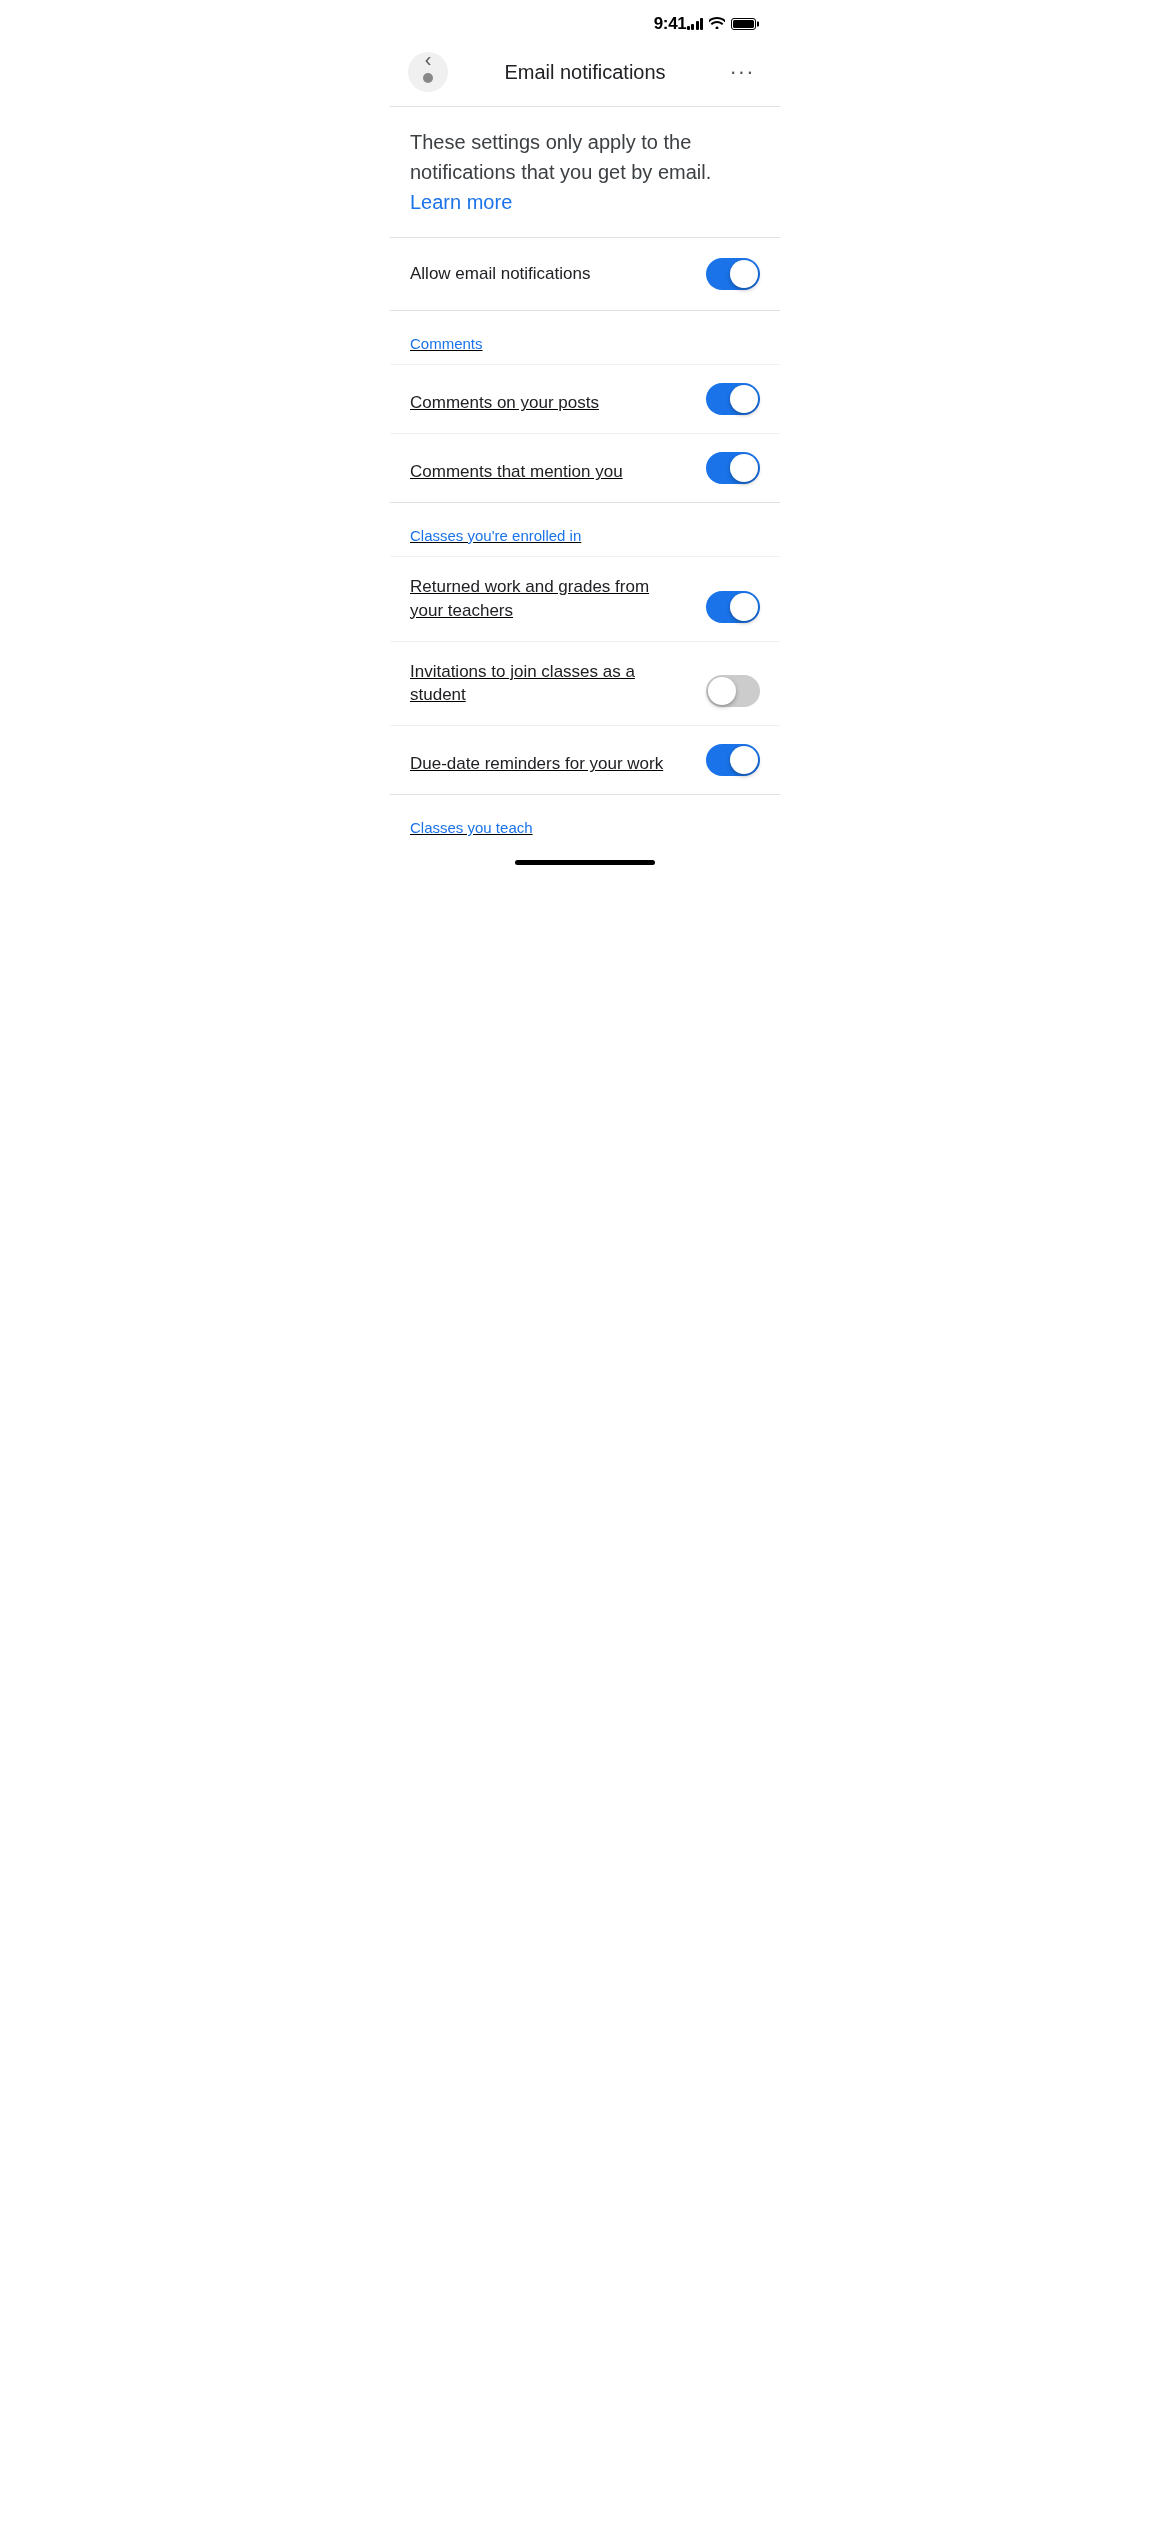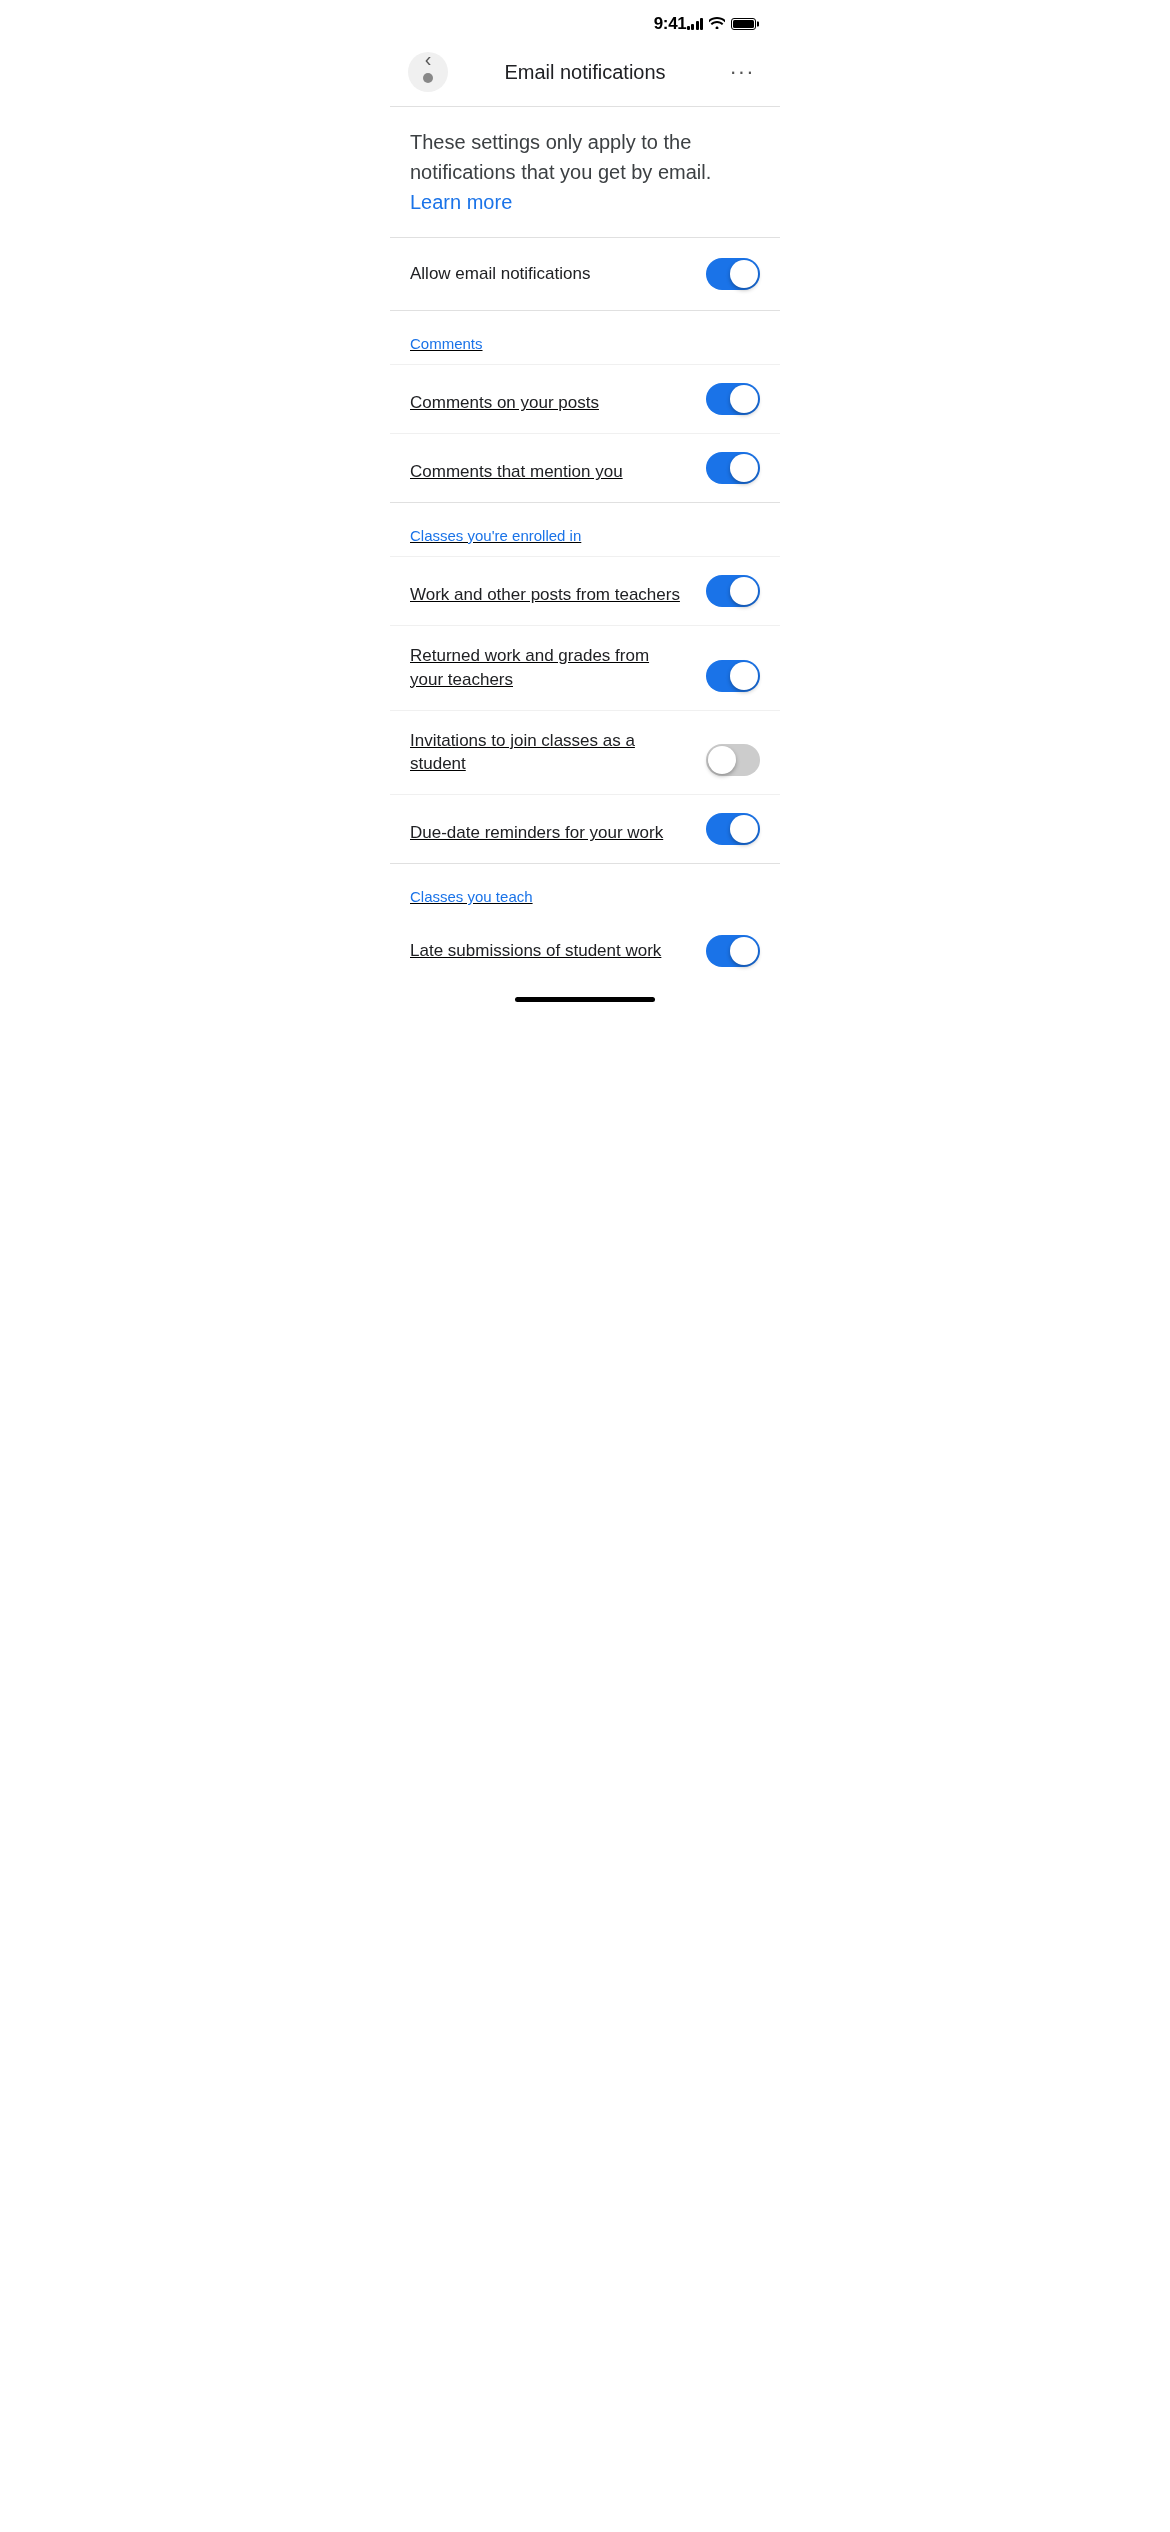--- a/index.html
+++ b/index.html
@@ -363,26 +363,20 @@
     <span class="setting-label">Comments that mention you</span>
     <div class="toggle on">
       <div class="toggle-knob"></div>
     </div>
   </div>
 </div>
 
 <div class="settings-section">
   <div class="section-header">Classes you're enrolled in</div>
   <div class="setting-row">
-    <span class="setting-label">Work and other posts from teachers</span>
-    <div class="toggle on">
-      <div class="toggle-knob"></div>
-    </div>
-  </div>
-  <div class="setting-row">
     <span class="setting-label">Returned work and grades from your teachers</span>
     <div class="toggle on">
       <div class="toggle-knob"></div>
     </div>
   </div>
   <div class="setting-row">
     <span class="setting-label">Invitations to join classes as a student</span>
     <div class="toggle off">
       <div class="toggle-knob"></div>
     </div>
@@ -390,23 +384,17 @@
   <div class="setting-row">
     <span class="setting-label">Due-date reminders for your work</span>
     <div class="toggle on">
       <div class="toggle-knob"></div>
     </div>
   </div>
 </div>
 
 <div class="settings-section" style="border-bottom:none;">
   <div class="section-header">Classes you teach</div>
-  <div class="partial-row">
-    <span class="setting-label">Late submissions of student work</span>
-    <div class="toggle partial">
-      <div class="toggle-knob"></div>
-    </div>
-  </div>
 </div>
 
 <div class="home-indicator">
   <div class="home-bar"></div>
 </div>
 
 </body></html>

